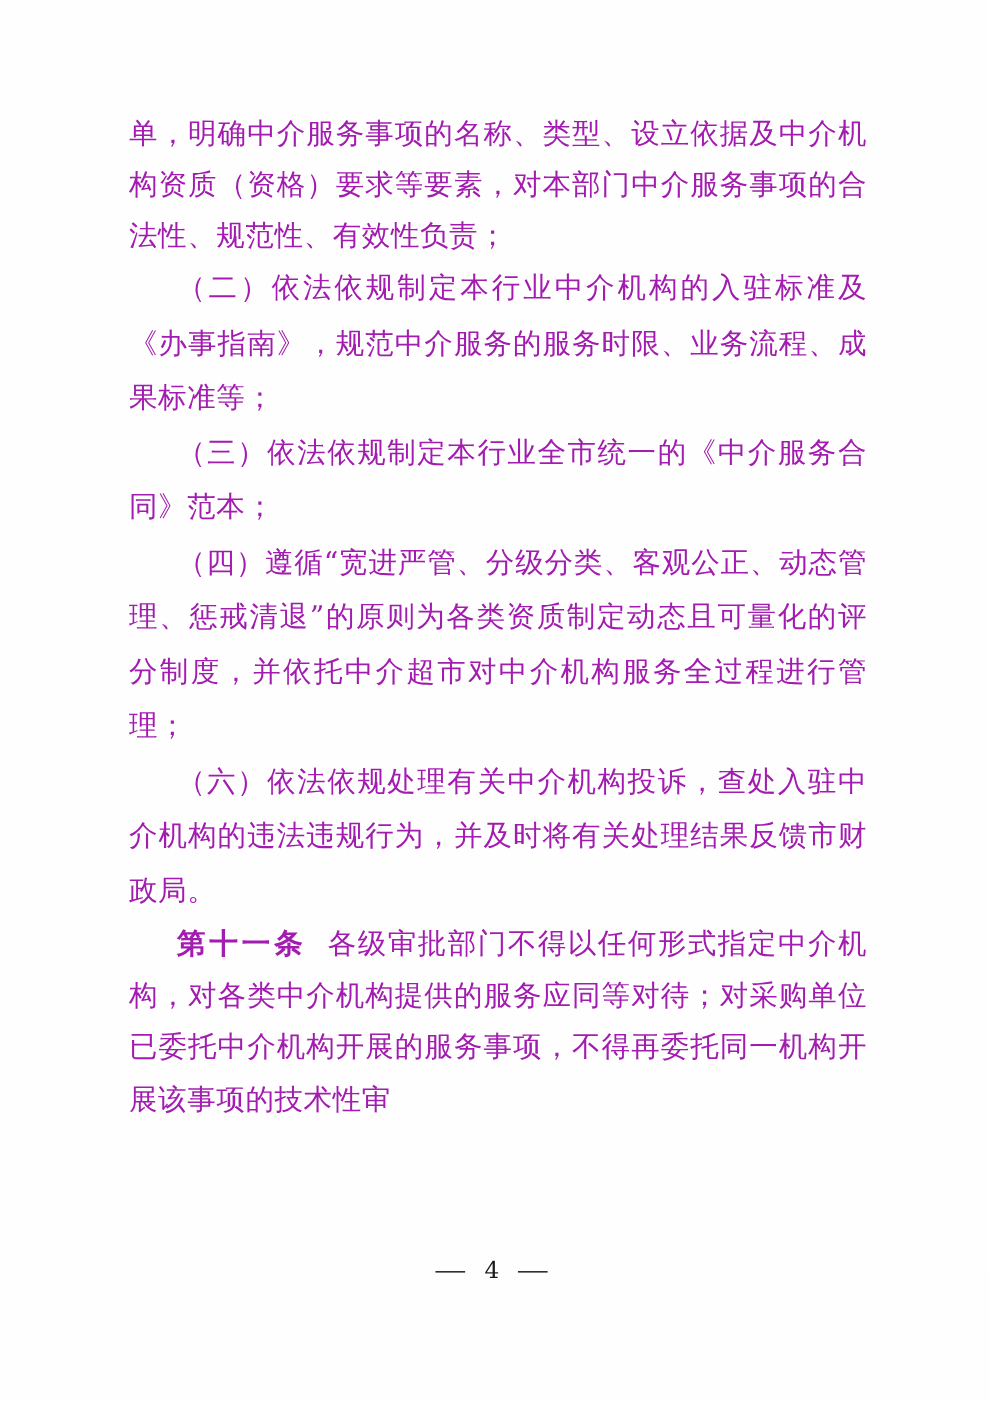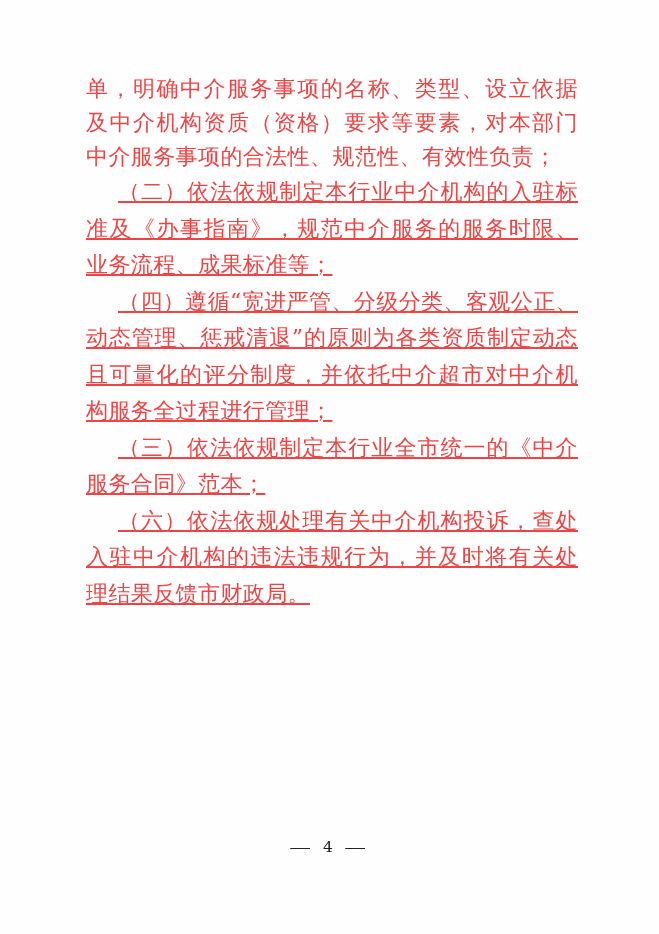--- a/index.html
+++ b/index.html
@@ -22,30 +22,29 @@
     box-sizing: border-box;
   }
   .body-col {
     position: absolute;
     left: 86px;
     top: 72px;
     width: 492px;
   }
   p {
     margin: 0;
-    font-size: 22px;
+    font-size: 19px;
     line-height: 36.5px;
     letter-spacing: 0.4px;
     text-align: justify;
     text-justify: inter-ideograph;
-    color: #ef4444;
+    color: #a21caf;
   }
   p.indent {
     text-indent: 32px;
-    text-decoration: underline;
   }
   p.tight {
     line-height: 34px;
   }
   .lead {
     font-weight: bold;
     letter-spacing: 2px;
   }
   .article-block p {
     line-height: 34.5px;
@@ -69,28 +68,31 @@
 </head>
 <body>
 
 <div class="page">
   <div class="body-col">
 
     <p class="tight">单，明确中介服务事项的名称、类型、设立依据及中介机构资质（资格）要求等要素，对本部门中介服务事项的合法性、规范性、有效性负责；</p>
 
     <p class="indent">（二）依法依规制定本行业中介机构的入驻标准及《办事指南》，规范中介服务的服务时限、业务流程、成果标准等；</p>
 
+    <p class="indent">（三）依法依规制定本行业全市统一的《中介服务合同》范本；</p>
+
     <p class="indent">（四）遵循“宽进严管、分级分类、客观公正、动态管理、惩戒清退”的原则为各类资质制定动态且可量化的评分制度，并依托中介超市对中介机构服务全过程进行管理；</p>
-
-    <p class="indent">（三）依法依规制定本行业全市统一的《中介服务合同》范本；</p>
 
 
     <p class="indent">（六）依法依规处理有关中介机构投诉，查处入驻中介机构的违法违规行为，并及时将有关处理结果反馈市财政局。</p>
 
 
+    <div class="article-block">
+      <p class="indent"><span class="lead">第十一条</span>&nbsp;&nbsp;<span>各级审批部门不得以任何形式指定中介机构，对各类中介机构提供的服务应同等对待；对采购单位已委托中介机构开展的服务事项，不得再委托同一机构开展该事项的技术性审</span></p>
+    </div>
 
   </div>
 
   <div class="footer">
     <span class="dash">—</span>
     <span>4</span>
     <span class="dash">—</span>
   </div>
 </div>
 

